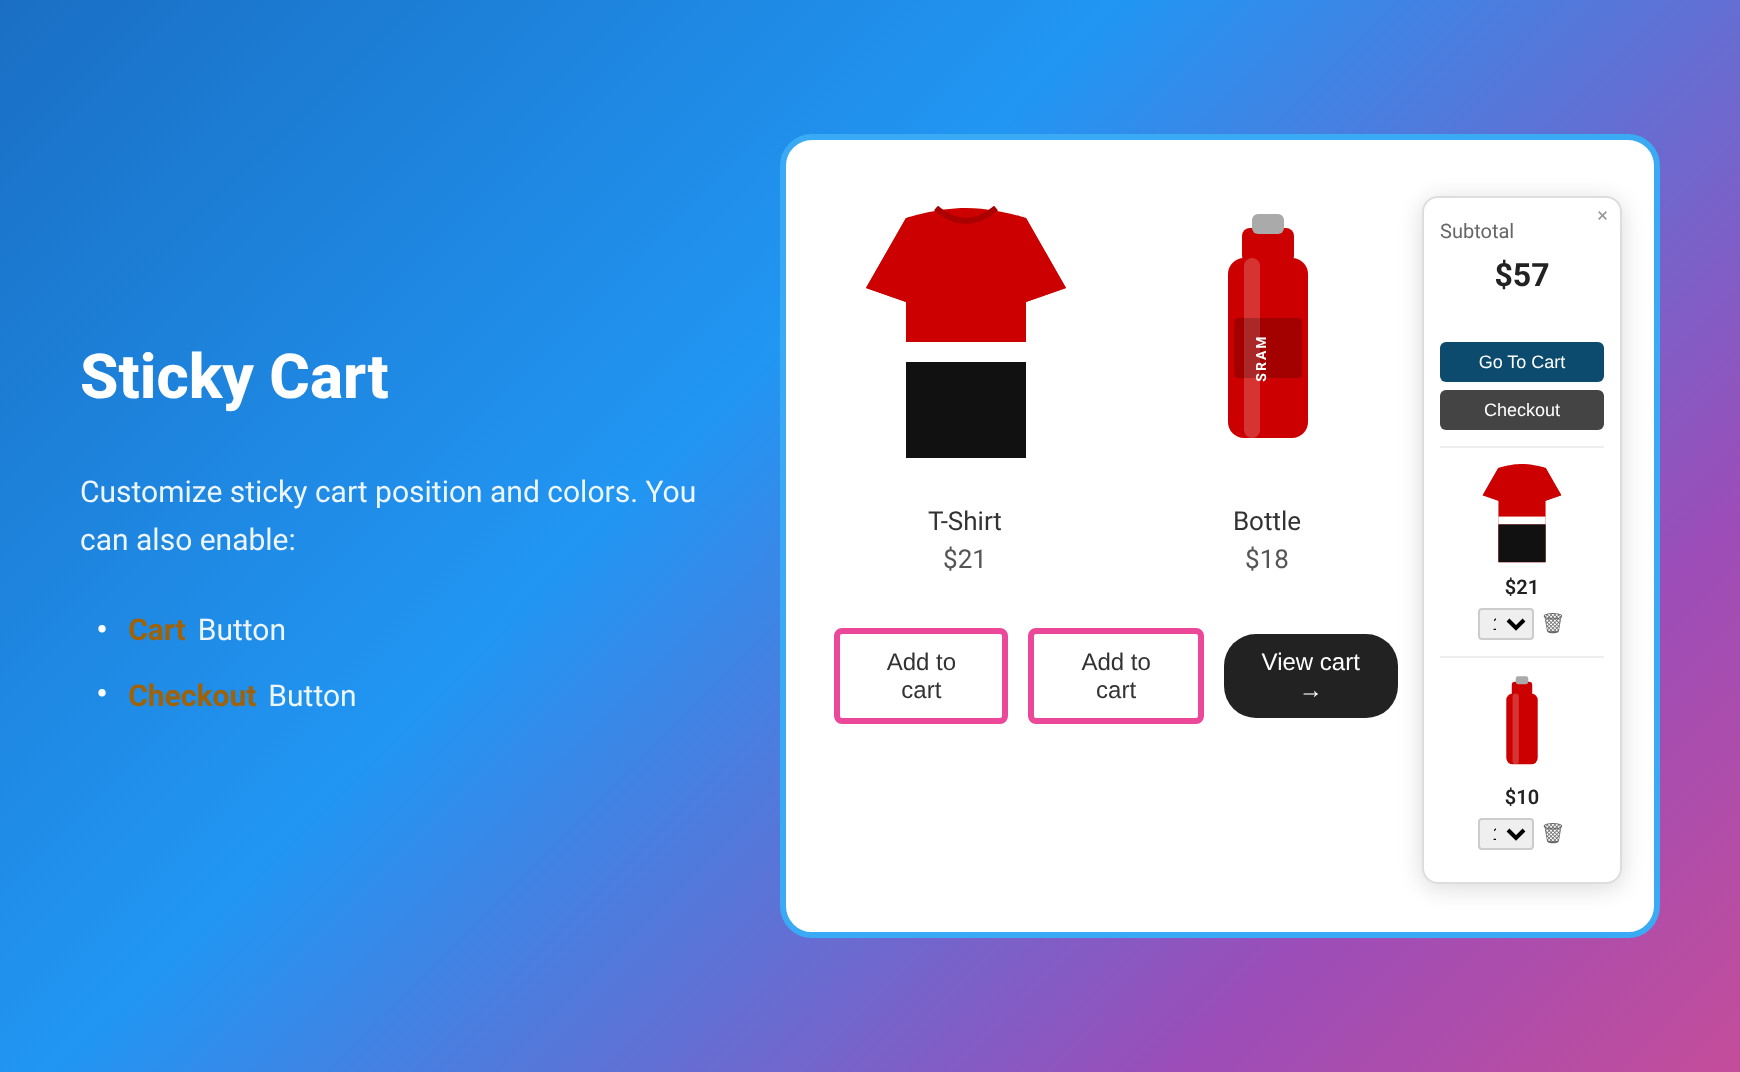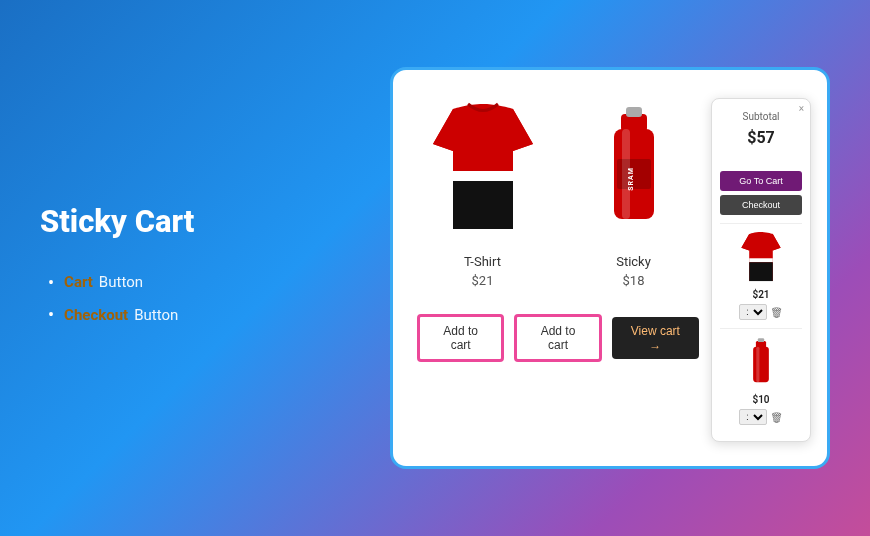--- a/index.html
+++ b/index.html
@@ -135,24 +135,24 @@
       background: white;
       color: #333;
       font-size: 12px;
       padding: 7px 14px;
       border-radius: 4px;
       cursor: pointer;
     }
 
     .btn-view-cart {
       background: #222;
-      color: #fdba74;
+      color: #ffffff;
       font-size: 12px;
       padding: 7px 14px;
-      border-radius: 4px;
+      border-radius: 16px;
       cursor: pointer;
       display: flex;
       align-items: center;
       gap: 6px;
       border: none;
     }
 
     .bottom-actions {
       display: flex;
       gap: 10px;
@@ -178,37 +178,37 @@
       top: 4px;
       right: 6px;
       font-size: 10px;
       color: #999;
       cursor: pointer;
     }
 
     .sticky-cart .subtotal-label {
       font-size: 10px;
       color: #666;
-      text-align: center;
+      text-align: left;
       margin-bottom: 6px;
       margin-top: 4px;
     }
 
     .sticky-cart .subtotal-amount {
       font-size: 16px;
       font-weight: 700;
       text-align: center;
       color: #222;
       margin-bottom: 24px;
     }
 
     .sticky-cart .btn-go-cart {
       display: block;
       width: 100%;
-      background: #701a75;
+      background: #0c4a6e;
       color: white;
       font-size: 9px;
       padding: 5px 4px;
       border-radius: 3px;
       margin-bottom: 4px;
       cursor: pointer;
       border: none;
     }
 
     .sticky-cart .btn-checkout-cart {
@@ -271,20 +271,21 @@
       border: none;
       border-top: 1px solid #eee;
       margin: 6px 0;
     }
   </style>
 </head>
 <body>
 
 <div class="left-panel">
   <h1 class="title">Sticky Cart</h1>
+  <p class="desc">Customize sticky cart position and colors. You can also enable:</p>
   <ul class="features-list">
     <li>
       <strong>Cart</strong>
       <span> Button</span>
     </li>
     <li>
       <strong>Checkout</strong>
       <span> Button</span>
     </li>
   </ul>
@@ -325,21 +326,21 @@
 
             <rect x="37" y="8" width="16" height="10" rx="3" fill="#aaa"></rect>
 
             <rect x="33" y="30" width="8" height="90" rx="4" fill="rgba(255,255,255,0.2)"></rect>
 
             <rect x="28" y="60" width="34" height="30" rx="2" fill="rgba(0,0,0,0.2)"></rect>
 
             <text x="44" y="80" text-anchor="middle" font-size="7" font-weight="bold" fill="white" transform="rotate(-90,44,80)" letter-spacing="1">SRAM</text>
           </svg>
         </div>
-        <span class="product-name">Sticky</span>
+        <span class="product-name">Bottle</span>
         <span class="product-price">$18</span>
       </div>
 
     </div>
 
     <div class="bottom-actions">
       <button class="btn-add-to-cart">Add to cart</button>
       <button class="btn-add-to-cart">Add to cart</button>
       <button class="btn-view-cart">View cart →</button>
     </div>

